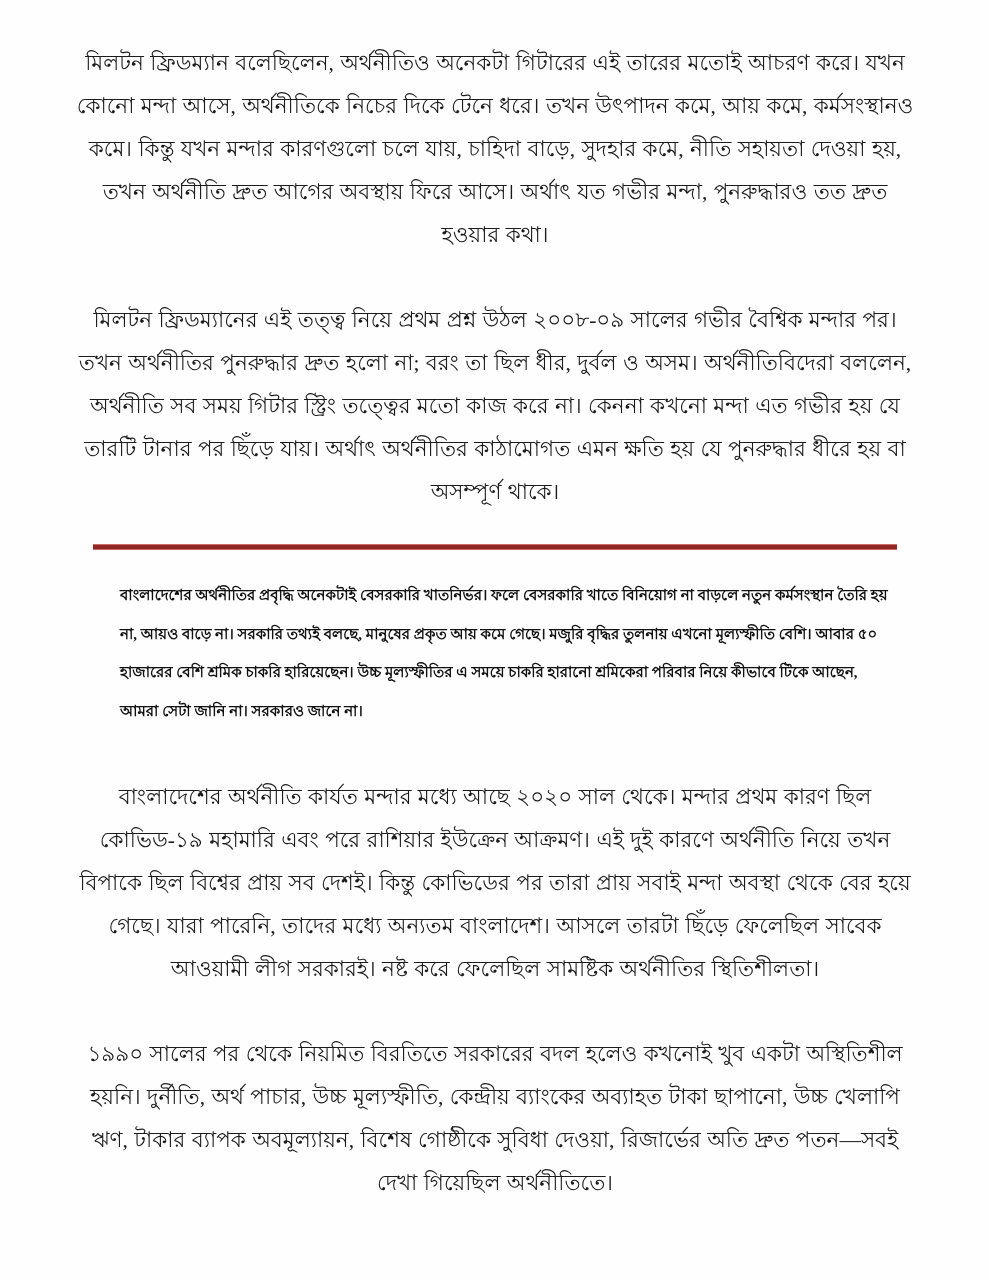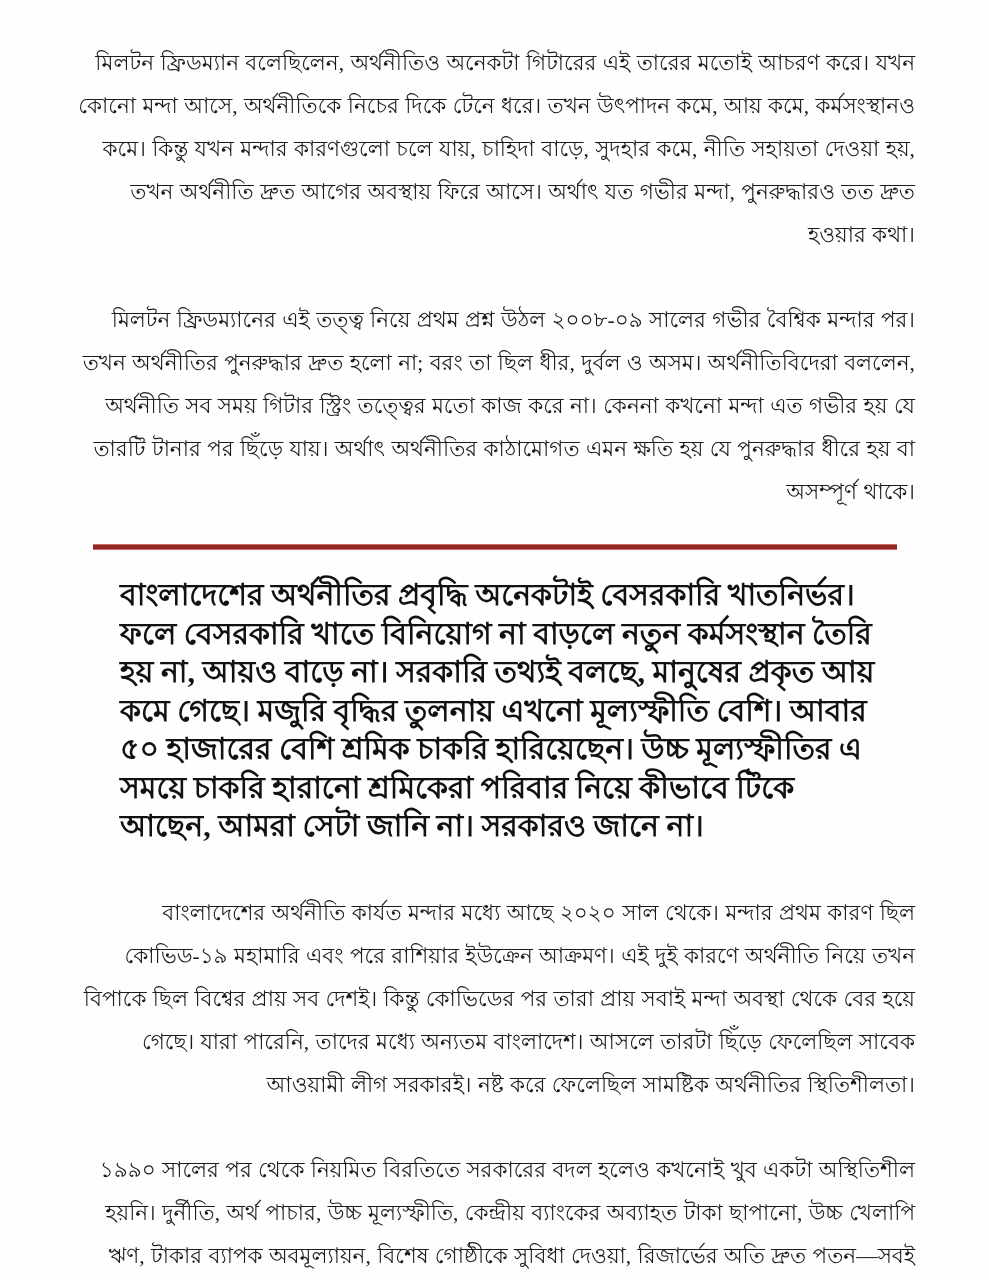--- a/index.html
+++ b/index.html
@@ -16,37 +16,37 @@
     background: #fffefe;
     padding: 42px 74px 40px 75px;
     overflow: hidden;
     font-family: "Liberation Serif", "DejaVu Serif", serif;
     color: #1b1b1b;
   }
   .body-para {
     margin: 0 0 42px 0;
     font-size: 21.5px;
     line-height: 43px;
-    text-align: right;
+    text-align: center;
     word-spacing: 1px;
   }
   .pullquote {
     margin: -12px 18px 46px 18px; 
   }
   .pullquote-rule {
     height: 4px;
     background: #8f2823;
     border-top: 1px solid #c96b63;
     border-bottom: 1px solid #c96b63;
     margin-bottom: 26px;
   }
   .pullquote-text {
     margin: 0;
     padding: 0 6px 0 27px; 
-    font-size: 30px;
+    font-size: 15px;
     font-weight: bold;
     line-height: 38.5px;
     color: #111111;
     text-align: left;
   }
 </style>
 </head>
 <body>
 
 <div class="page">

